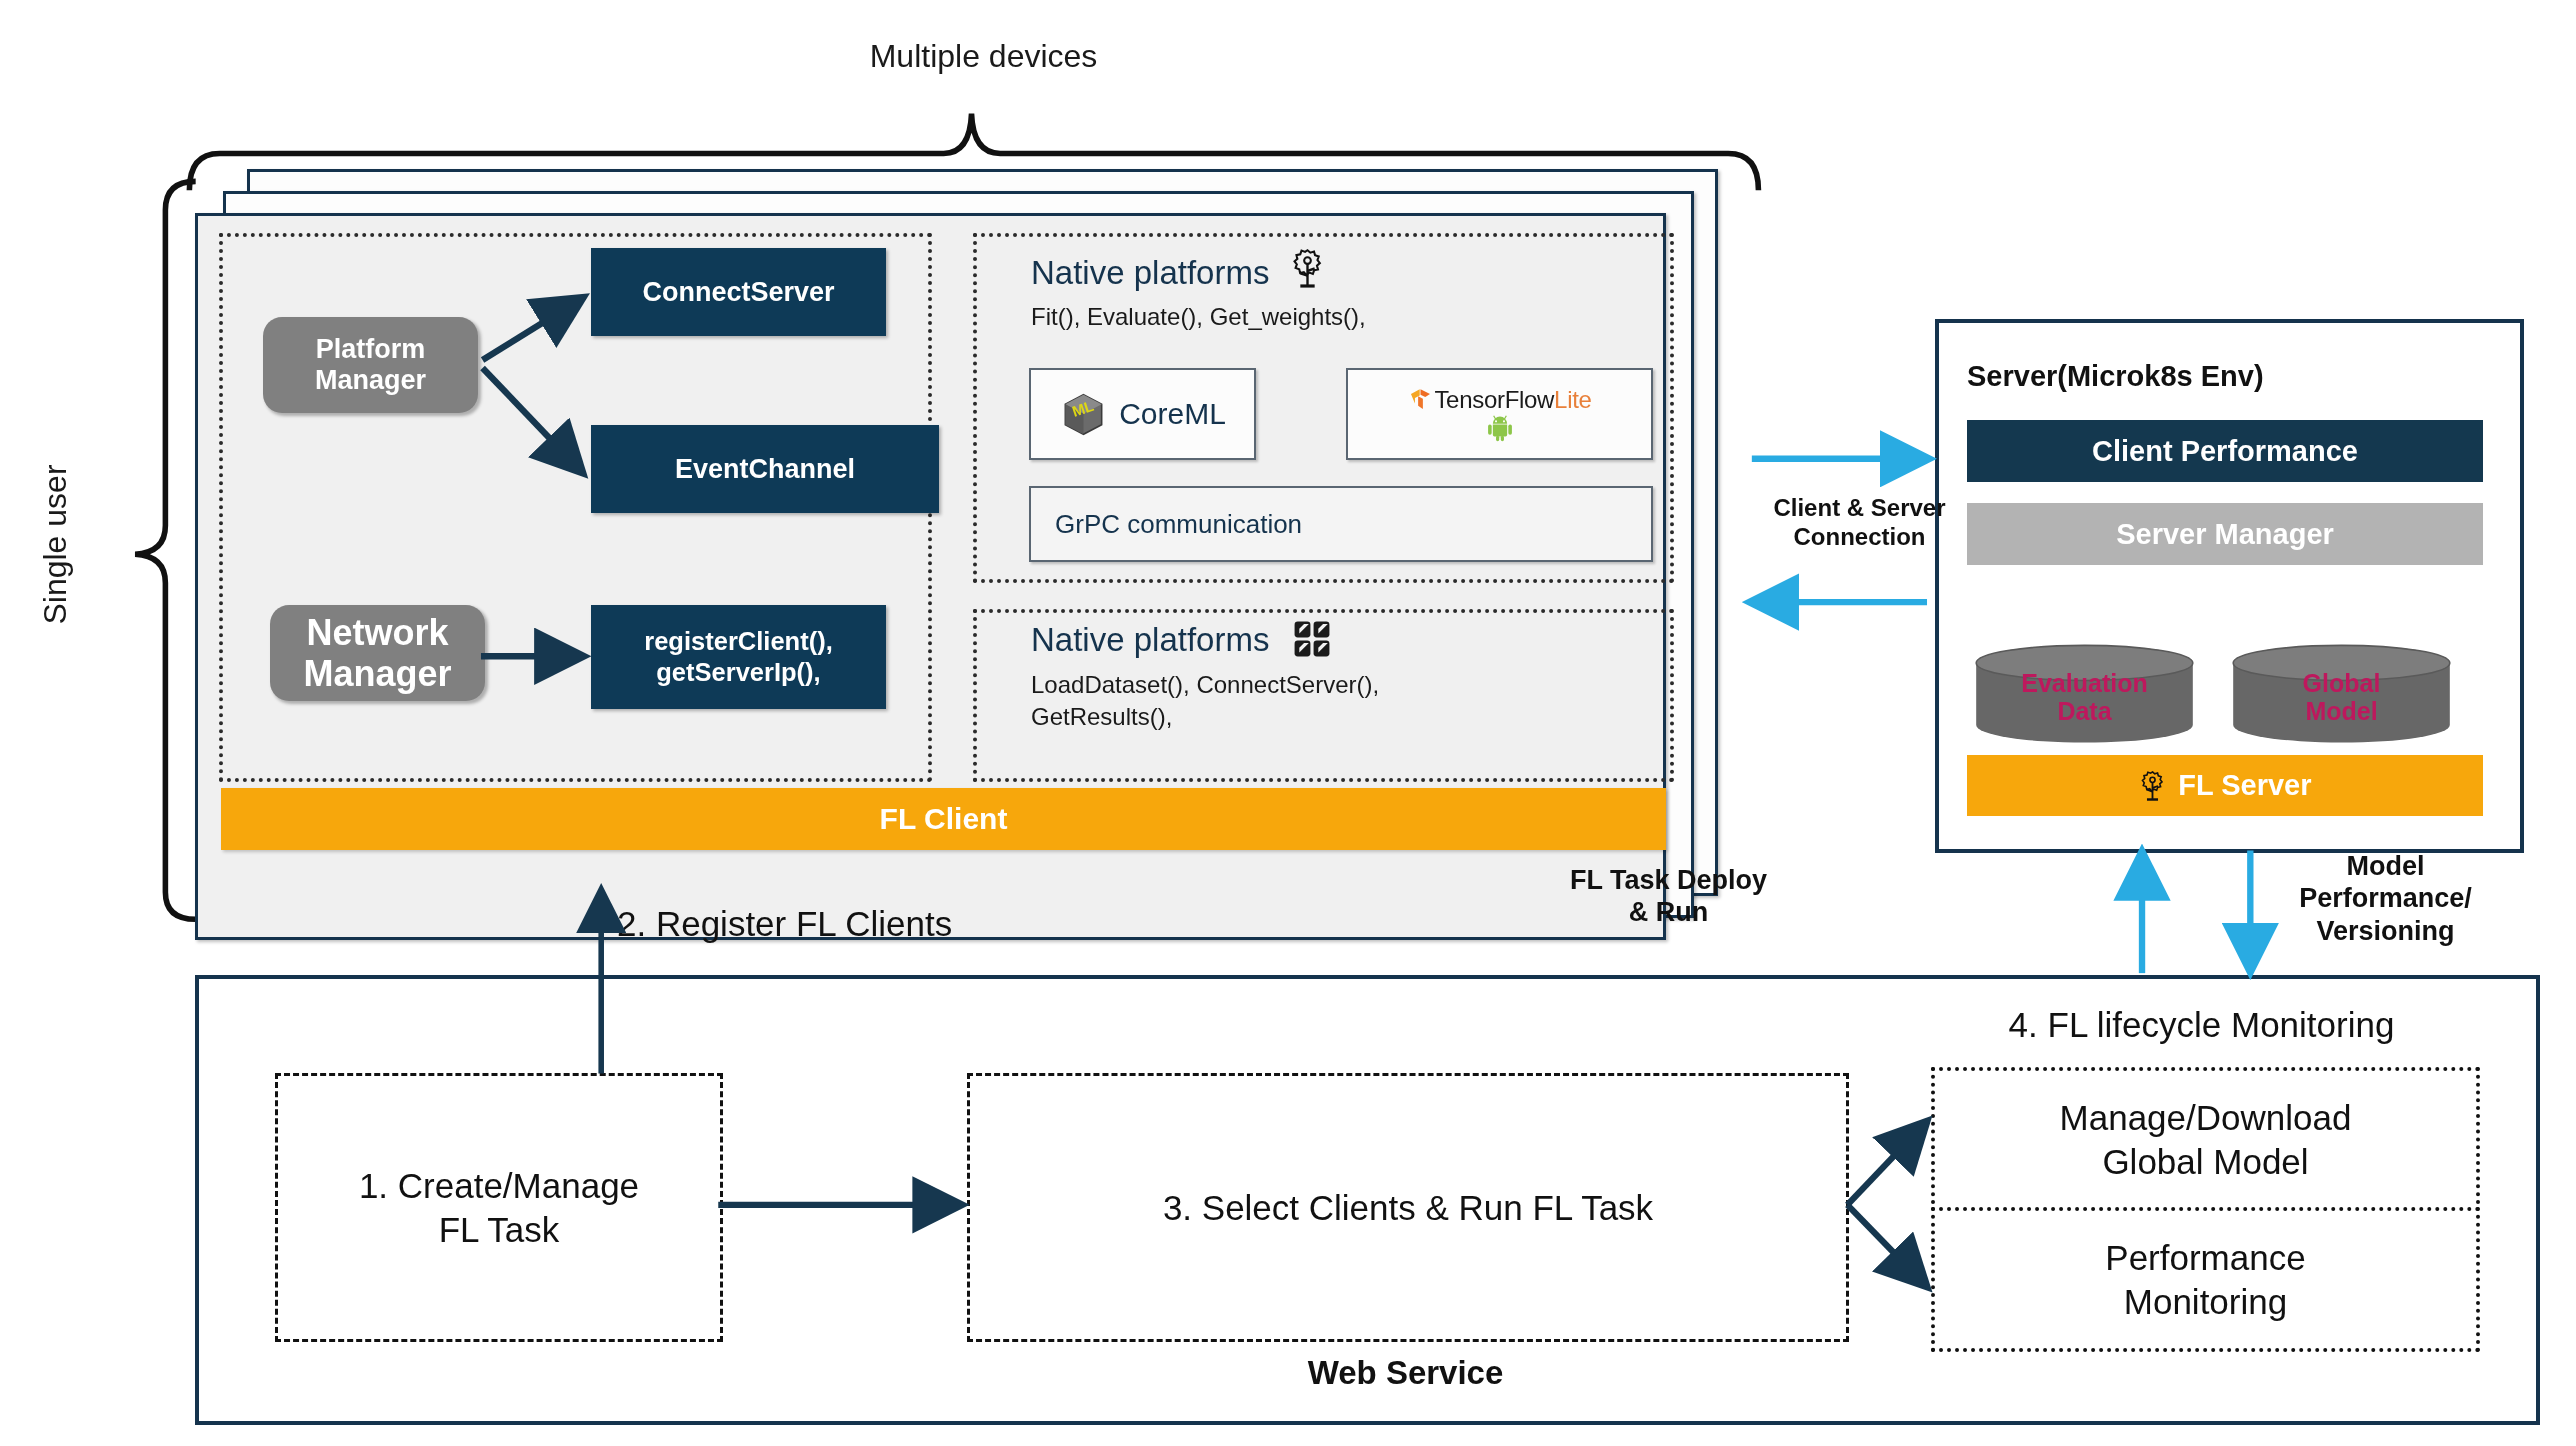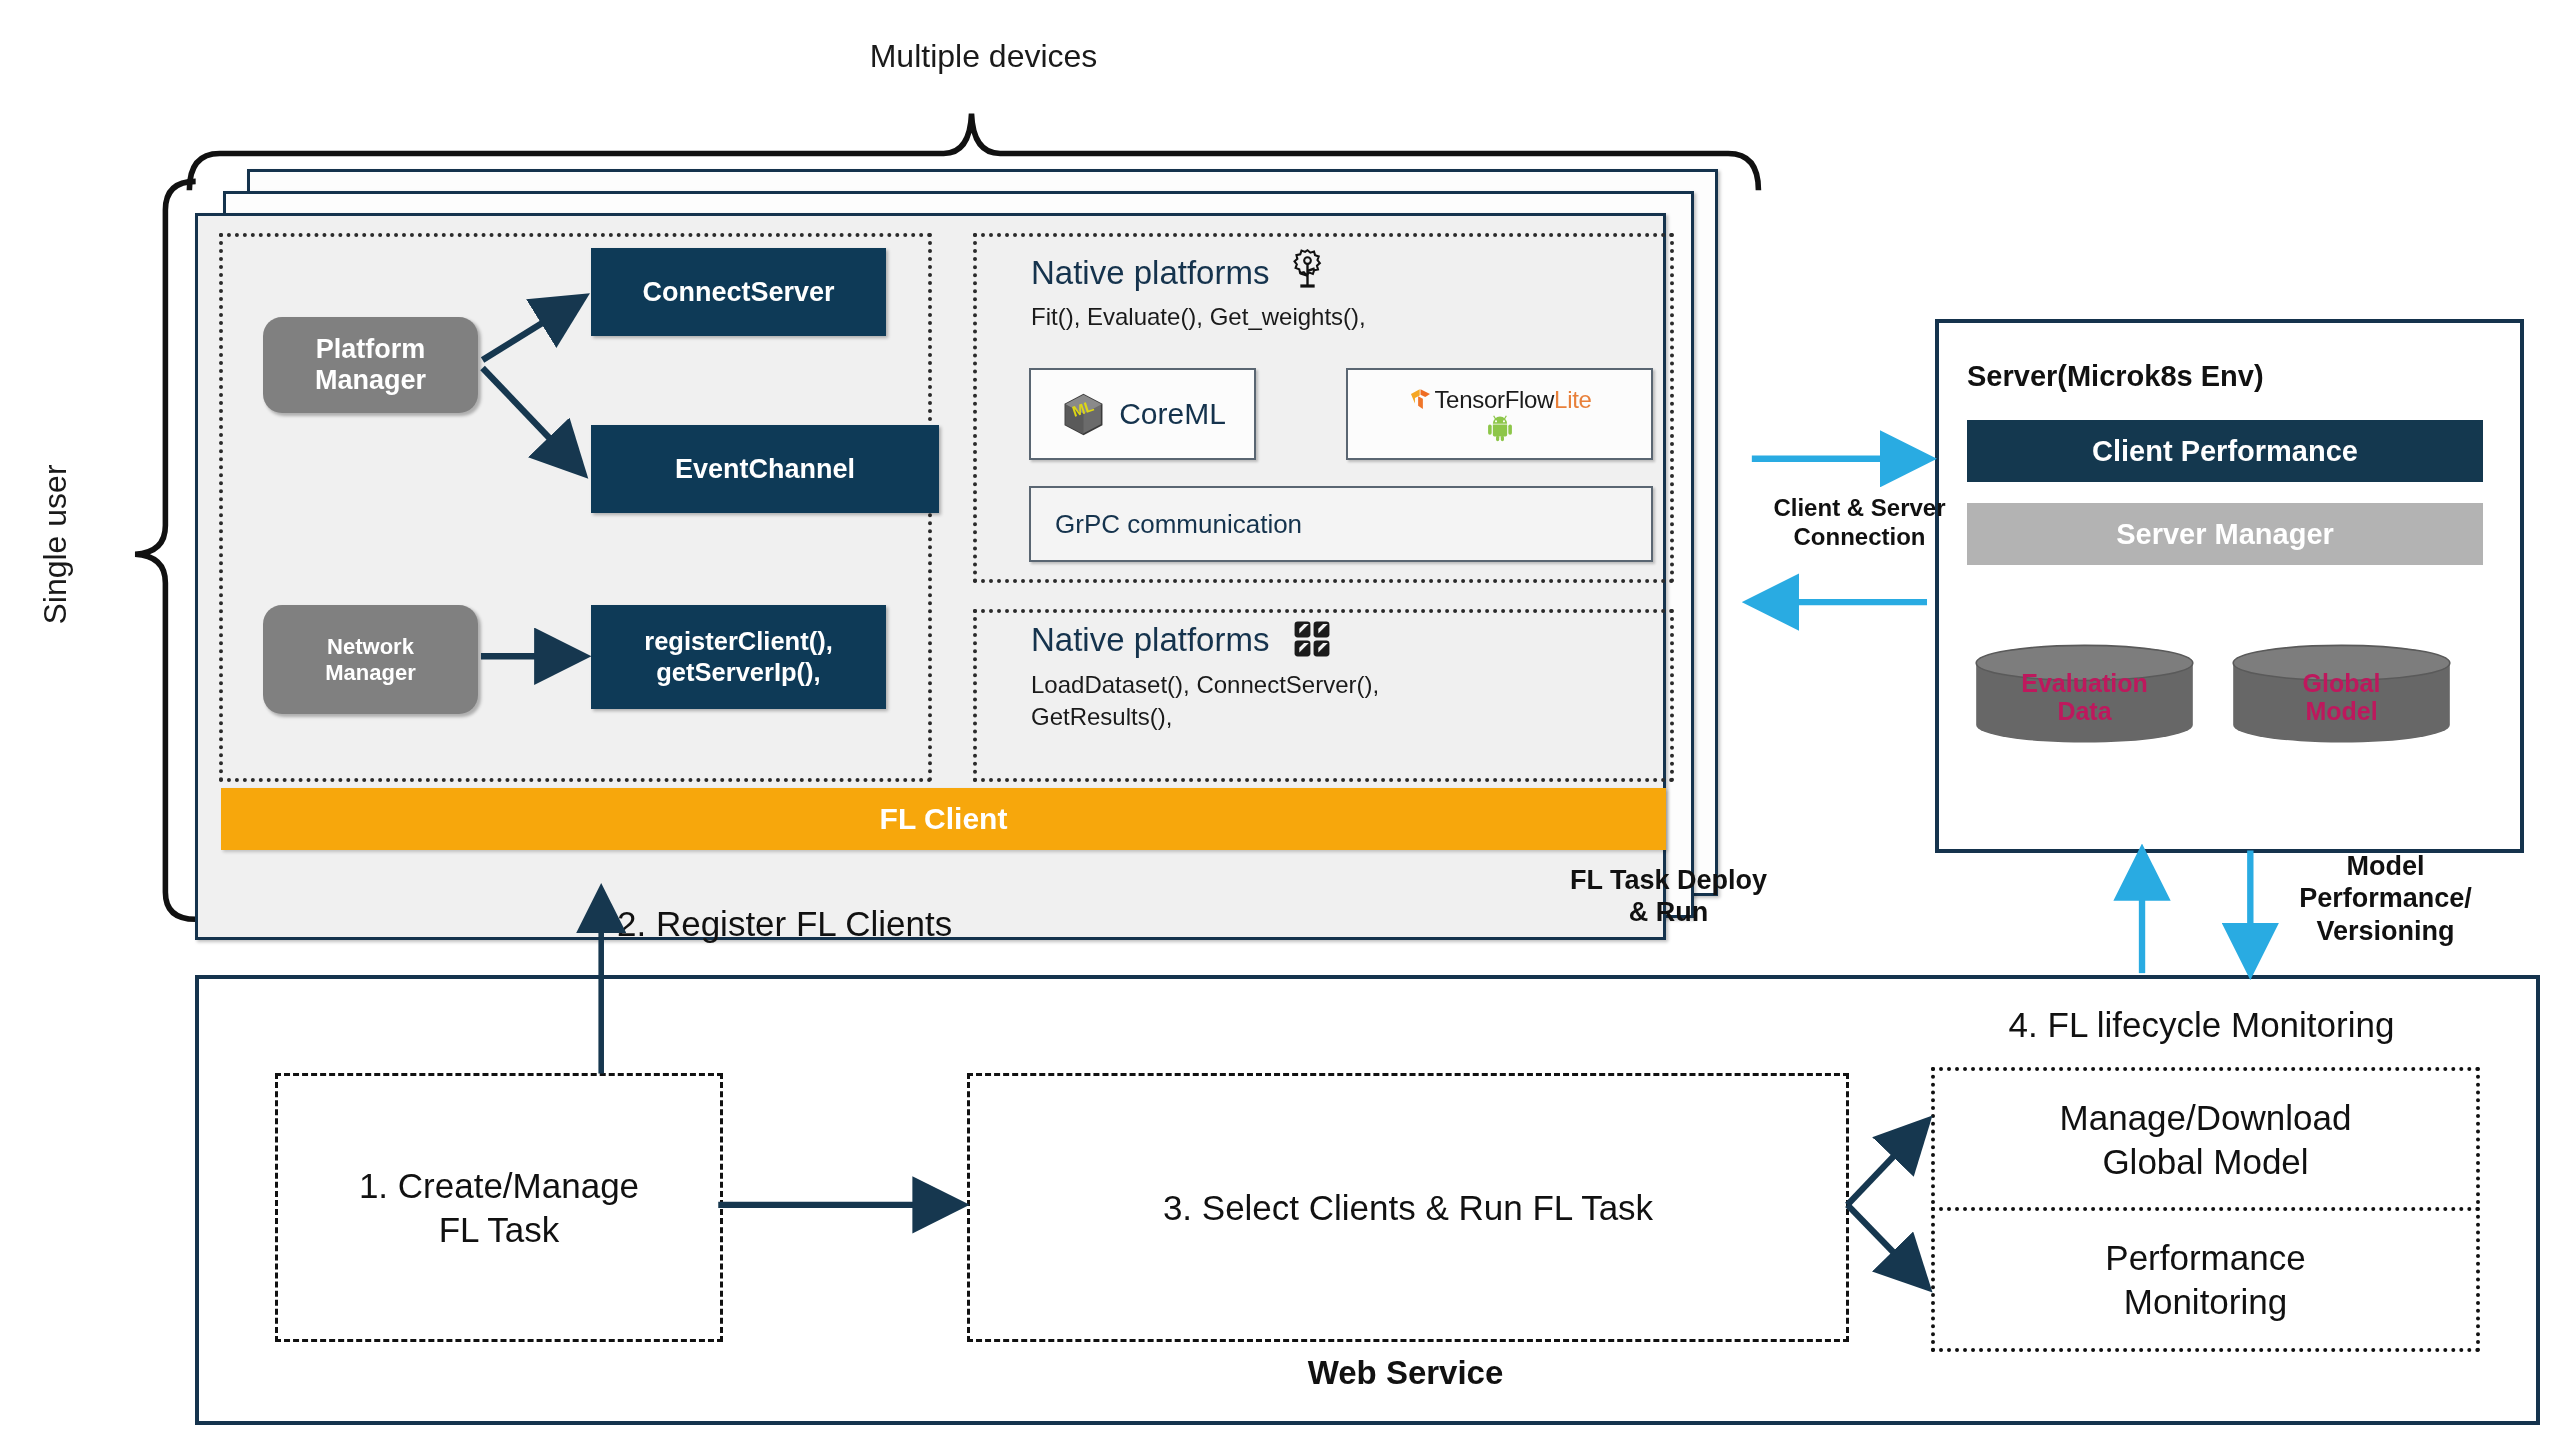--- a/index.html
+++ b/index.html
@@ -30,21 +30,21 @@
   #grp-native1{left:973px;top:233px;width:693px;height:342px;}
   #grp-native2{left:973px;top:609px;width:693px;height:165px;}
 
   
   .navy-box{background:#0e3a57;color:#ffffff;font-weight:700;box-shadow:2.4px 2.4px 3.2px rgba(0,0,0,.28);}
   .gray-box{background:#808080;color:#ffffff;font-weight:700;box-shadow:2.4px 2.4px 3.2px rgba(0,0,0,.28);border-radius:19px;}
 
   #box-methodchannel{left:591px;top:248px;width:295px;height:88px;font-size:27px;}
   #box-eventchannel {left:591px;top:425px;width:348px;height:88px;font-size:27px;}
   #box-platform-mgr {left:263px;top:317px;width:215px;height:96px;font-size:27px;line-height:1.15;}
-  #box-network-mgr  {left:263px;top:605px;width:215px;height:109px;font-size:22px;line-height:1.15;}
+  #box-network-mgr  {left:270px;top:605px;width:215px;height:96px;font-size:36px;line-height:1.15;}
   #box-register     {left:591px;top:605px;width:295px;height:104px;font-size:25.5px;line-height:1.2;}
 
   
   .np-title{font-size:33px;color:#15334d;font-weight:400;}
   .np-sub{font-size:24px;color:#1a1a1a;line-height:1.35;}
   #np1-title{left:1031px;top:247px;}
   #np1-sub{left:1031px;top:301px;width:605px;}
   #np2-title{left:1031px;top:620px;}
   #np2-sub{left:1031px;top:669px;width:605px;}
 
@@ -222,20 +222,31 @@
   <div class="abs cyl-label" style="left:1973px;top:669px;width:223px;white-space:pre-line">Evaluation
 Data</div>
 
   <svg class="cyl" id="cyl-global" viewBox="0 0 280 130">
     <path d="M4,26 a136,22 0 0 1 272,0 v78 a136,22 0 0 1 -272,0z" fill="#676767"></path>
     <ellipse cx="140" cy="26" rx="136" ry="22" fill="#7d7d7d" stroke="#5a5a5a" stroke-width="2"></ellipse>
   </svg>
   <div class="abs cyl-label" style="left:2230px;top:669px;width:223px;white-space:pre-line">Global
 Model</div>
 
+  <div class="abs ctr" id="srv-fl-server">
+    <svg width="27" height="40" viewBox="0 0 44 54" style="margin-right:12.7px;">
+      <path d="M22 4 l3.6 3.1 4.6-1.4 1.3 4.7 4.6 1.5 -1.6 4.6 3 3.7 -3.6 3.2 1.3 4.7 -4.8 1.1 -1.6 4.6 -4.5-1.6 -3.8 2.9 -3.1-3.6 -4.7 1.2 -1.1-4.8 -4.6-1.6 1.6-4.5 -2.9-3.8 3.6-3.1 -1.2-4.7 4.8-1.1 1.6-4.6 4.5 1.6z" fill="none" stroke="#111" stroke-width="2.6"></path>
+      <circle cx="22" cy="17" r="4.2" fill="none" stroke="#111" stroke-width="2.6"></circle>
+      <line x1="22" y1="21" x2="22" y2="48" stroke="#111" stroke-width="3"></line>
+      <path d="M22 30 l9 -3" stroke="#111" stroke-width="3" fill="none"></path>
+      <path d="M22 36 l-9 -3" stroke="#111" stroke-width="3" fill="none"></path>
+      <rect x="13" y="47" width="18" height="4" fill="#111"></rect>
+    </svg>
+    <span>FL Server</span>
+  </div>
 
   <div class="abs" id="web-service-panel"></div>
 
   <div class="dash-box ctr" id="ws-box1">
     <span class="ws-text" style="white-space:pre-line">1. Create/Manage
 FL Task</span>
   </div>
 
   <div class="dash-box ctr" id="ws-box3">
     <span class="ws-text">3. Select Clients &amp; Run FL Task</span>

